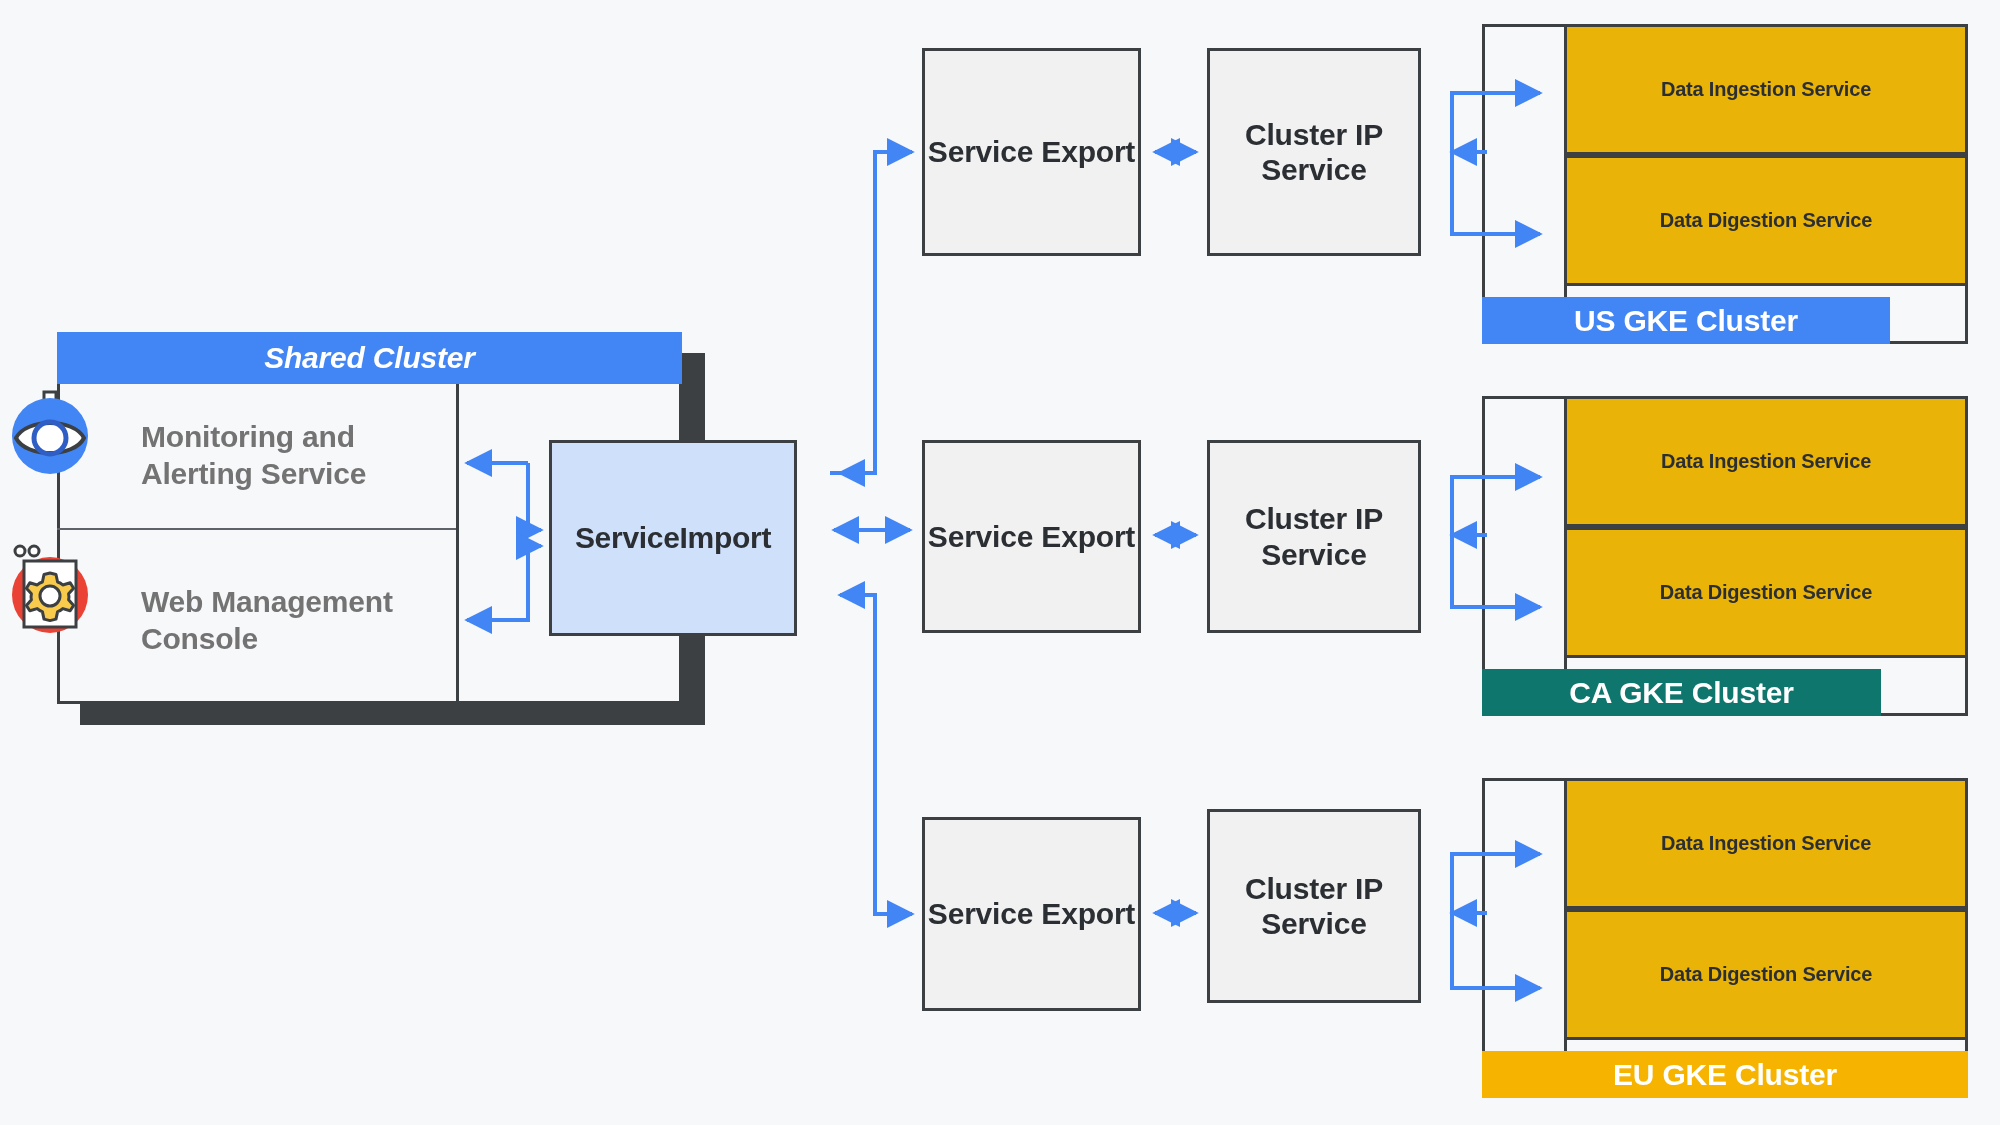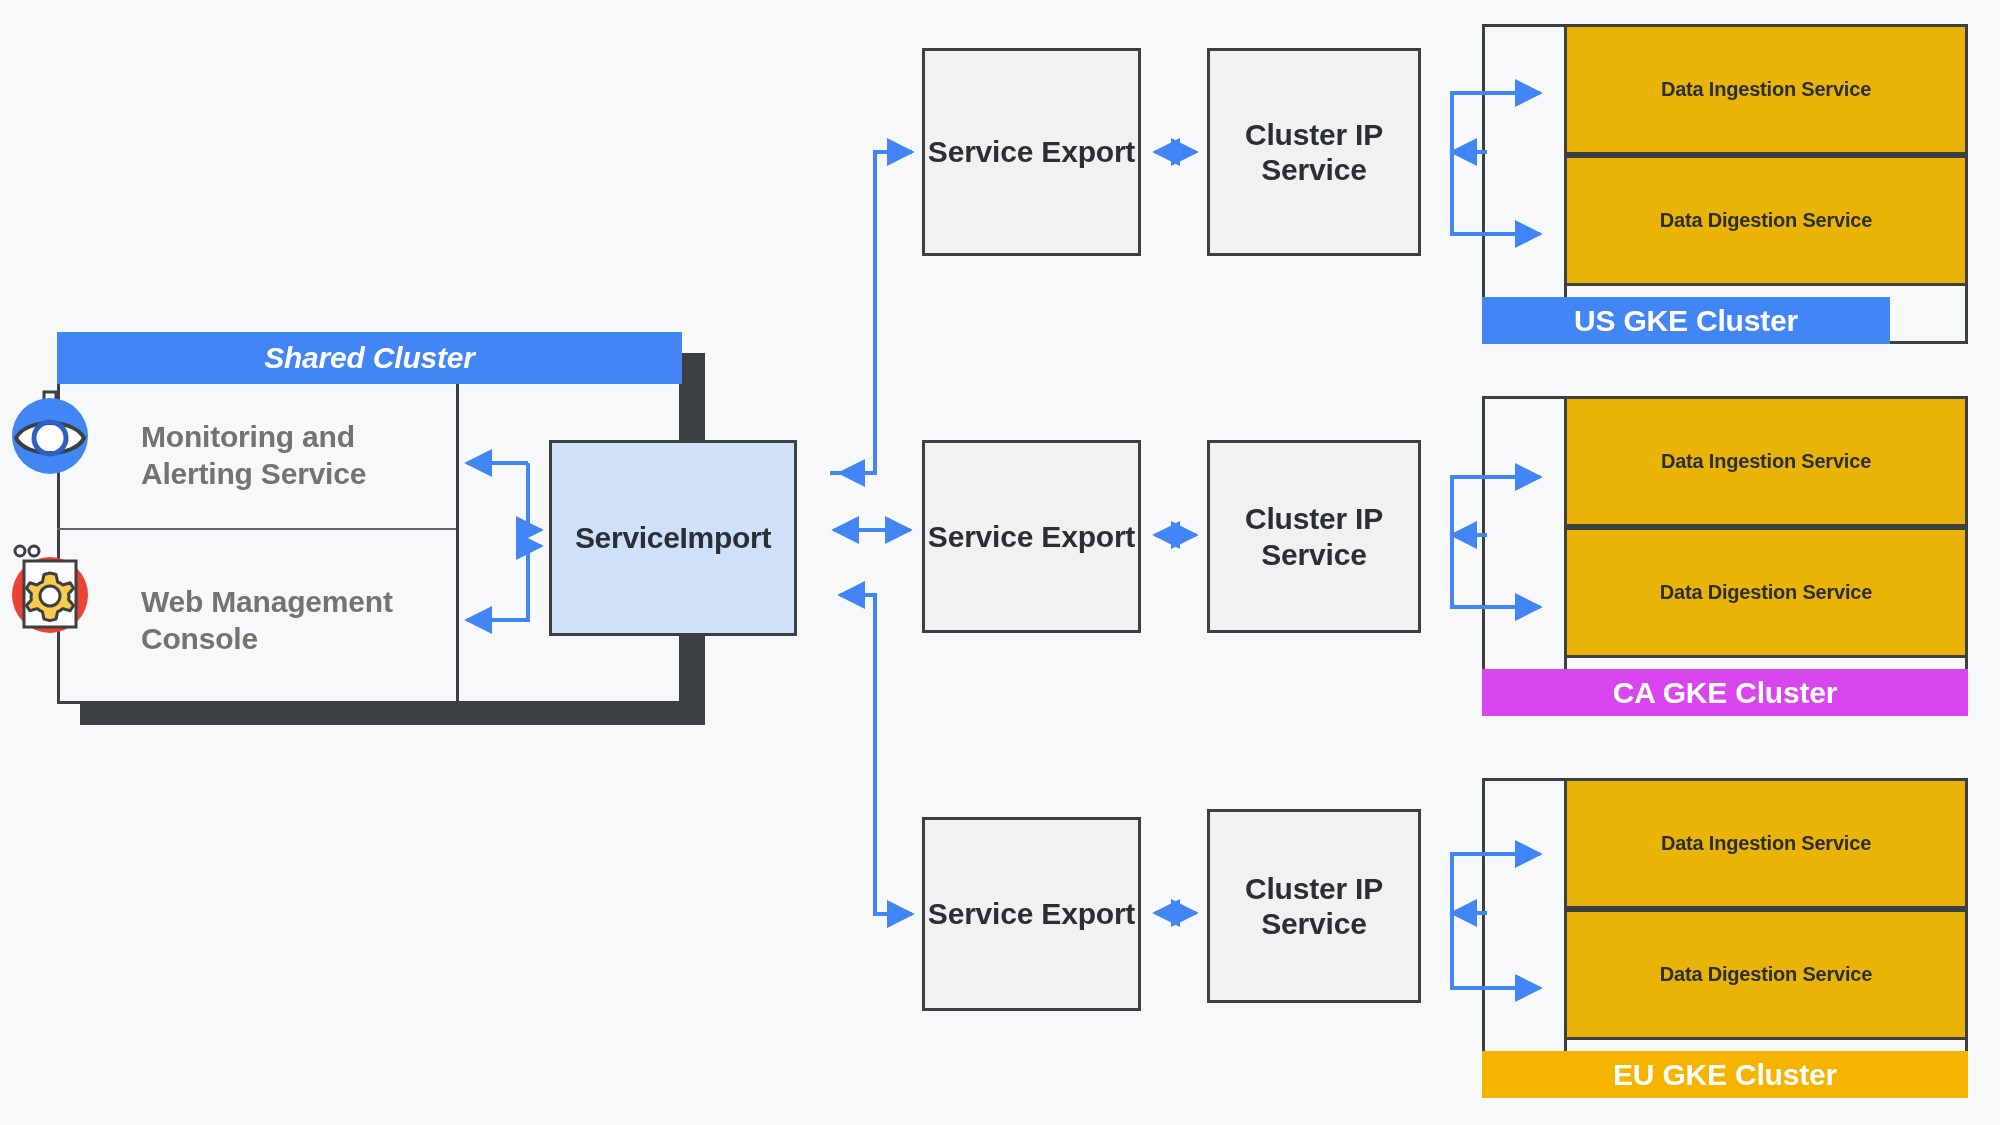--- a/index.html
+++ b/index.html
@@ -163,21 +163,21 @@
   <div class="gke-footer" style="left:1482px; top:297px; width:408px; height:47px; background:#4285f4;">US GKE Cluster</div>
 
   <div class="box svc-export" style="left:922px; top:440px; width:219px; height:193px;">Service Export</div>
 
   <div class="box cluster-ip" style="left:1207px; top:440px; width:214px; height:193px;">Cluster IP Service</div>
 
   <div class="gke-outer" style="left:1482px; top:396px; width:486px; height:320px;"></div>
   <div class="gke-gutter-divider" style="left:1564px; top:396px; height:320px;"></div>
   <div class="gke-service" style="left:1564px; top:396px; width:404px; height:131px;">Data Ingestion Service</div>
   <div class="gke-service" style="left:1564px; top:527px; width:404px; height:131px;">Data Digestion Service</div>
-  <div class="gke-footer" style="left:1482px; top:669px; width:486px; height:47px; background:#d946ef;">CA GKE Cluster</div>
+  <div class="gke-footer" style="left:1482px; top:669px; width:399px; height:47px; background:#0f766e;">CA GKE Cluster</div>
 
   <div class="box svc-export" style="left:922px; top:817px; width:219px; height:194px;">Service Export</div>
 
   <div class="box cluster-ip" style="left:1207px; top:809px; width:214px; height:194px;">Cluster IP Service</div>
 
   <div class="gke-outer" style="left:1482px; top:778px; width:486px; height:320px;"></div>
   <div class="gke-gutter-divider" style="left:1564px; top:778px; height:320px;"></div>
   <div class="gke-service" style="left:1564px; top:778px; width:404px; height:131px;">Data Ingestion Service</div>
   <div class="gke-service" style="left:1564px; top:909px; width:404px; height:131px;">Data Digestion Service</div>
   <div class="gke-footer" style="left:1482px; top:1051px; width:486px; height:47px; background:#f6b300;text-align:center;">EU GKE Cluster</div>

